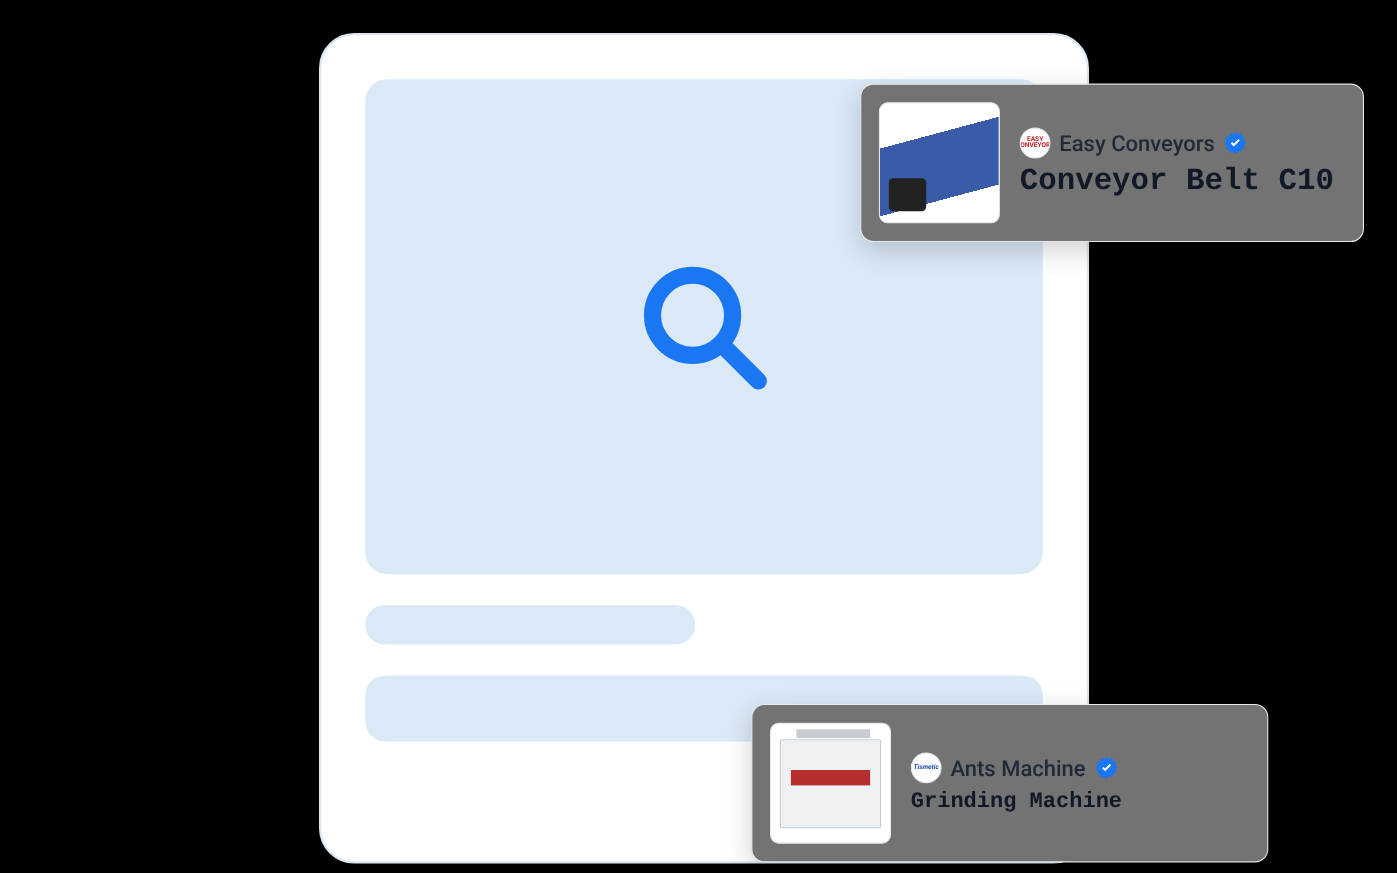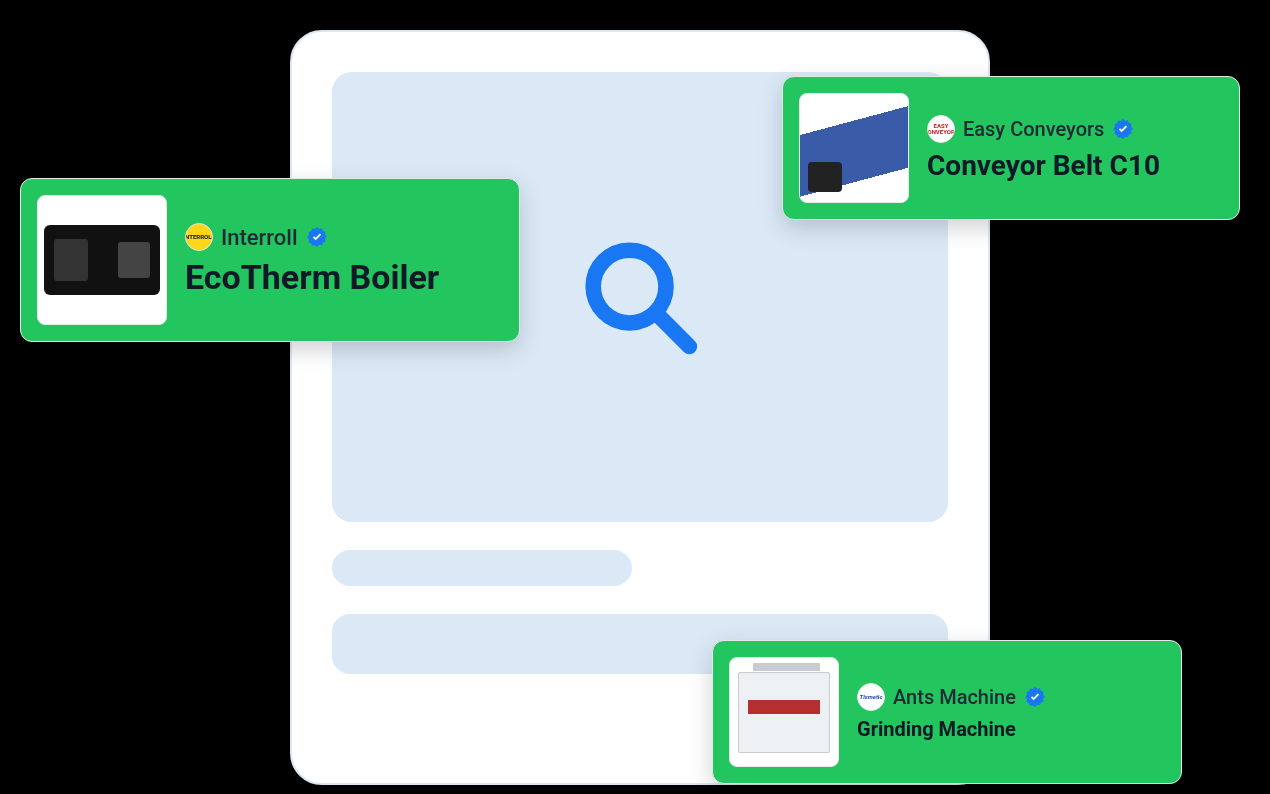--- a/index.html
+++ b/index.html
@@ -50,21 +50,21 @@
   .center-bar {
     margin-top: 28px;
     width: 100%;
     height: 60px;
     background: #dbe9f7;
     border-radius: 18px;
   }
 
   .product-card {
     position: absolute;
-    background: #22c55e;
+    background: #737373;
     border: 1px solid #e5e7eb;
     border-radius: 12px;
     box-shadow: 0 8px 24px rgba(0,0,0,0.18);
     display: flex;
     align-items: center;
     gap: 18px;
     padding: 16px;
   }
   .product-thumb {
     width: 110px;
@@ -102,38 +102,39 @@
   .company-name {
     font-size: 20px;
     font-weight: 500;
     color: #1f2937;
   }
   .product-name {
     font-size: 30px;
     font-weight: 700;
     color: #111827;
     white-space: nowrap;
+    font-family: Liberation Mono, monospace;
   }
   .verify-badge {
     width: 22px;
     height: 22px;
     display: inline-flex;
     flex-shrink: 0;
   }
 
   
   .card-left  { left: 20px;  top: 178px; width: 500px; }
   .card-left .product-thumb { width: 130px; height: 130px; }
   .card-left .product-name { font-size: 34px; }
   .card-left .company-name { font-size: 22px; }
 
   .card-topright { left: 782px; top: 76px; width: 458px; }
   .card-topright .product-name { font-size: 28px; }
 
-  .card-bottomright { left: 712px; top: 640px; width: 470px; }
+  .card-bottomright { left: 683px; top: 640px; width: 470px; }
   .card-bottomright .product-name { font-size: 20px; }
 
   
   .thumb-ecotherm {
     width: 90%;
     height: 55%;
     background: #111;
     border-radius: 6px;
     position: relative;
   }
@@ -184,38 +185,20 @@
     <div class="center-hero">
       <svg class="search-icon-big" viewBox="0 0 100 100">
         <circle cx="42" cy="42" r="28" fill="none" stroke="#1977f3" stroke-width="12"></circle>
         <line x1="64" y1="64" x2="88" y2="88" stroke="#1977f3" stroke-width="12" stroke-linecap="round"></line>
       </svg>
     </div>
     <div class="center-pill"></div>
     <div class="center-bar"></div>
   </div>
 
-  <div class="product-card card-left">
-    <div class="product-thumb">
-      <div class="thumb-ecotherm"></div>
-    </div>
-    <div class="product-body">
-      <div class="product-company">
-        <span class="company-logo logo-interroll">INTERROLL</span>
-        <span class="company-name">Interroll</span>
-        <span class="verify-badge">
-          <svg viewBox="0 0 24 24" width="22" height="22">
-              <path fill="#1977f3" d="M12 1l2.4 2 3-.6 1 2.9 2.9 1-.6 3 2 2.4-2 2.4.6 3-2.9 1-1 2.9-3-.6L12 23l-2.4-2-3 .6-1-2.9-2.9-1 .6-3L1.3 12l2-2.4-.6-3 2.9-1 1-2.9 3 .6L12 1z"></path>
-              <path fill="#fff" d="M10.5 15.5l-3-3 1.4-1.4 1.6 1.6 4.6-4.6 1.4 1.4z"></path>
-            </svg>
-        </span>
-      </div>
-      <div class="product-name">EcoTherm Boiler</div>
-    </div>
-  </div>
 
   <div class="product-card card-topright">
     <div class="product-thumb">
       <div class="thumb-conveyor"></div>
     </div>
     <div class="product-body">
       <div class="product-company">
         <span class="company-logo logo-easyconv">EASY CONVEYORS</span>
         <span class="company-name">Easy Conveyors</span>
         <span class="verify-badge">

